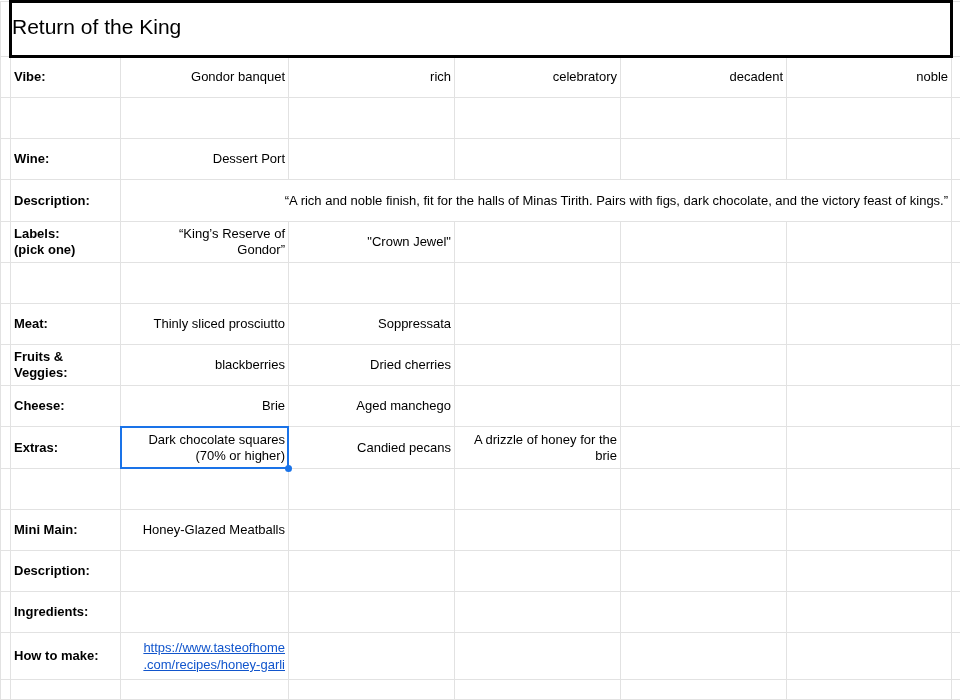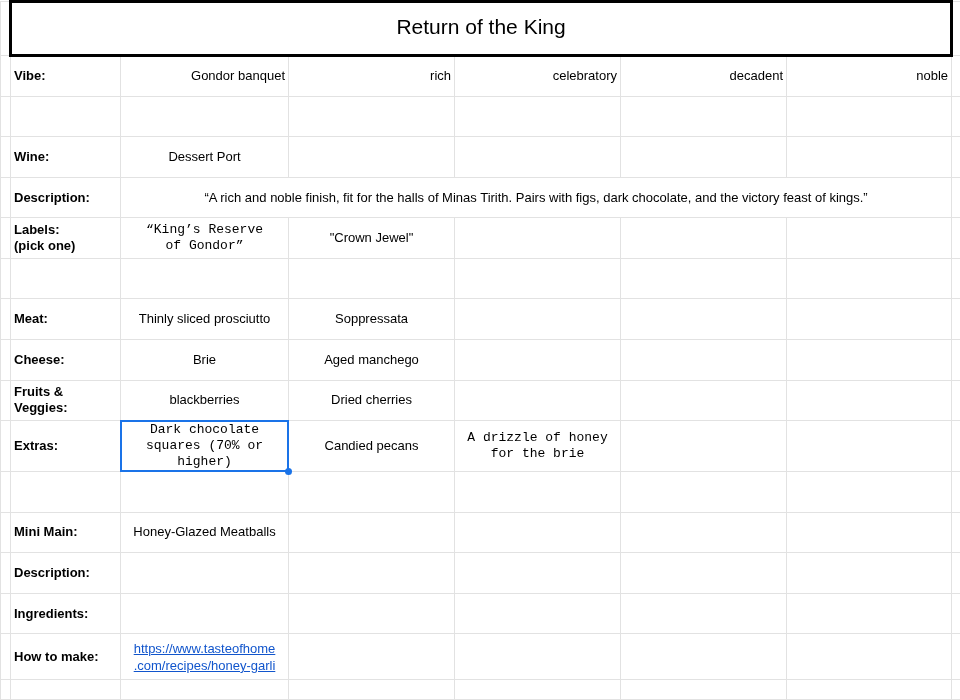--- a/index.html
+++ b/index.html
@@ -1,26 +1,26 @@
 <!DOCTYPE html>
 <html><head>
 <meta charset="utf-8">
 <style>
   html,body{margin:0;padding:0;background:#fff;}
   body{width:960px;height:700px;overflow:hidden;font-family:"Liberation Sans",sans-serif;}
   table.sheet{border-collapse:collapse;table-layout:fixed;width:960px;height:700px;}
   td{border:1px solid #e2e2e2;background:#fff;color:#000;font-size:13px;line-height:16px;
      vertical-align:middle;padding:0 3px;overflow:hidden;}
   td.label{font-weight:bold;text-align:left;}
-  td.val{text-align:center;}
+  td.val{text-align:right;}
   td.center{text-align:right;}
-  td.title-cell{border:3px solid #000;text-align:center;padding:0;}
+  td.title-cell{border:3px solid #000;text-align:left;padding:0;}
   .title-text{font-size:21px;color:#000;}
   .lbl-line{display:block;}
-  .wrap-inner{display:inline-block;vertical-align:middle;font-family:Liberation Mono, monospace;}
+  .wrap-inner{display:inline-block;vertical-align:middle;}
   td.nowrap{white-space:nowrap;}
   
   td.selected{position:relative;overflow:visible;z-index:3;border-radius:14px;}
   .sel-border{position:absolute;left:-1px;top:-1px;right:-1px;bottom:-1px;
               border:2px solid #1a73e8;pointer-events:none;}
   .fill-handle{position:absolute;right:-4px;bottom:-4px;width:7px;height:7px;
                border-radius:50%;background:#1a73e8;z-index:4;}
   
   a.cell-link{color:#1155cc;text-decoration:underline;display:block;line-height:17px;}
   a.cell-link span{display:block;}
@@ -124,37 +124,37 @@
     <td class="val">Thinly sliced prosciutto</td>
     <td class="val">Soppressata</td>
     <td></td>
         <td></td>
     <td></td>
     <td></td>
   </tr>
 
   <tr class="h39">
     <td></td>
+    <td class="label">
+      <span class="lbl-line">Fruits &amp;</span>
+      <span class="lbl-line">Veggies:</span>
+    </td>
+    <td class="val">blackberries</td>
+    <td class="val">Dried cherries</td>
+    <td></td>
+        <td></td>
+    <td></td>
+    <td></td>
+  </tr>
+
+  <tr class="h39">
+    <td></td>
     <td class="label">Cheese:</td>
     <td class="val">Brie</td>
     <td class="val">Aged manchego</td>
-    <td></td>
-        <td></td>
-    <td></td>
-    <td></td>
-  </tr>
-
-  <tr class="h39">
-    <td></td>
-    <td class="label">
-      <span class="lbl-line">Fruits &amp;</span>
-      <span class="lbl-line">Veggies:</span>
-    </td>
-    <td class="val">blackberries</td>
-    <td class="val">Dried cherries</td>
     <td></td>
         <td></td>
     <td></td>
     <td></td>
   </tr>
 
 
   <tr class="h39">
     <td></td>
     <td class="label">Extras:</td>

